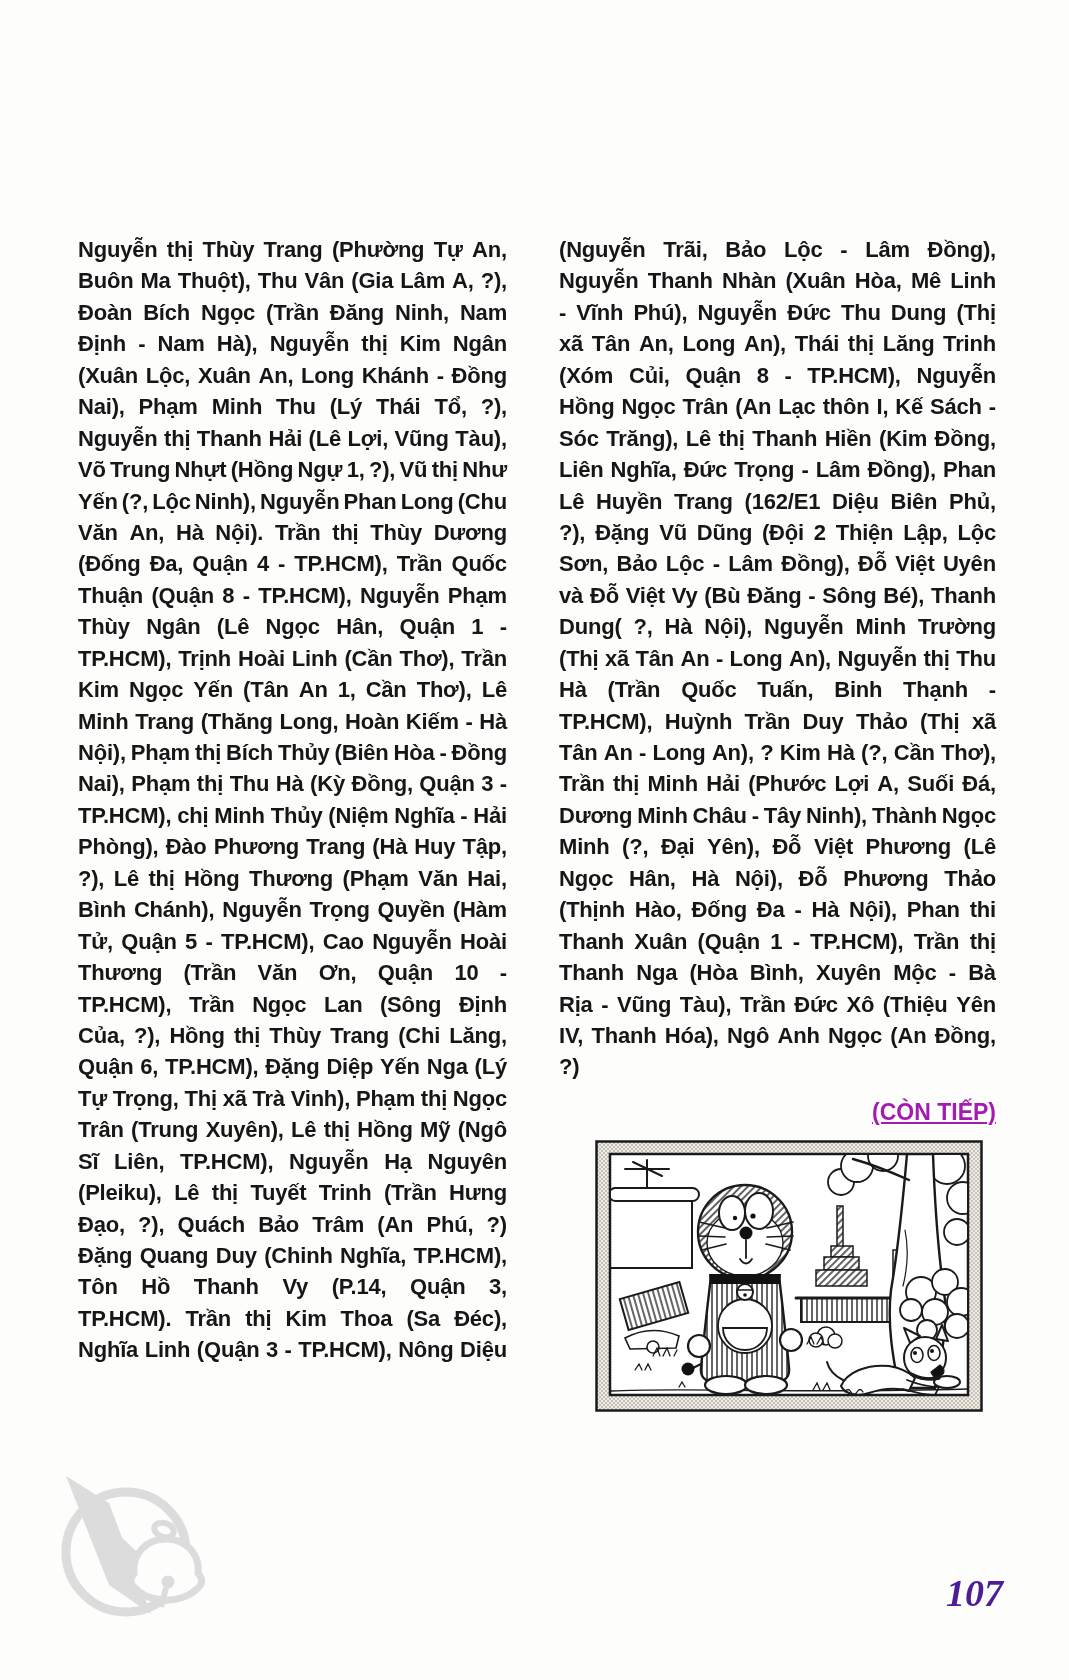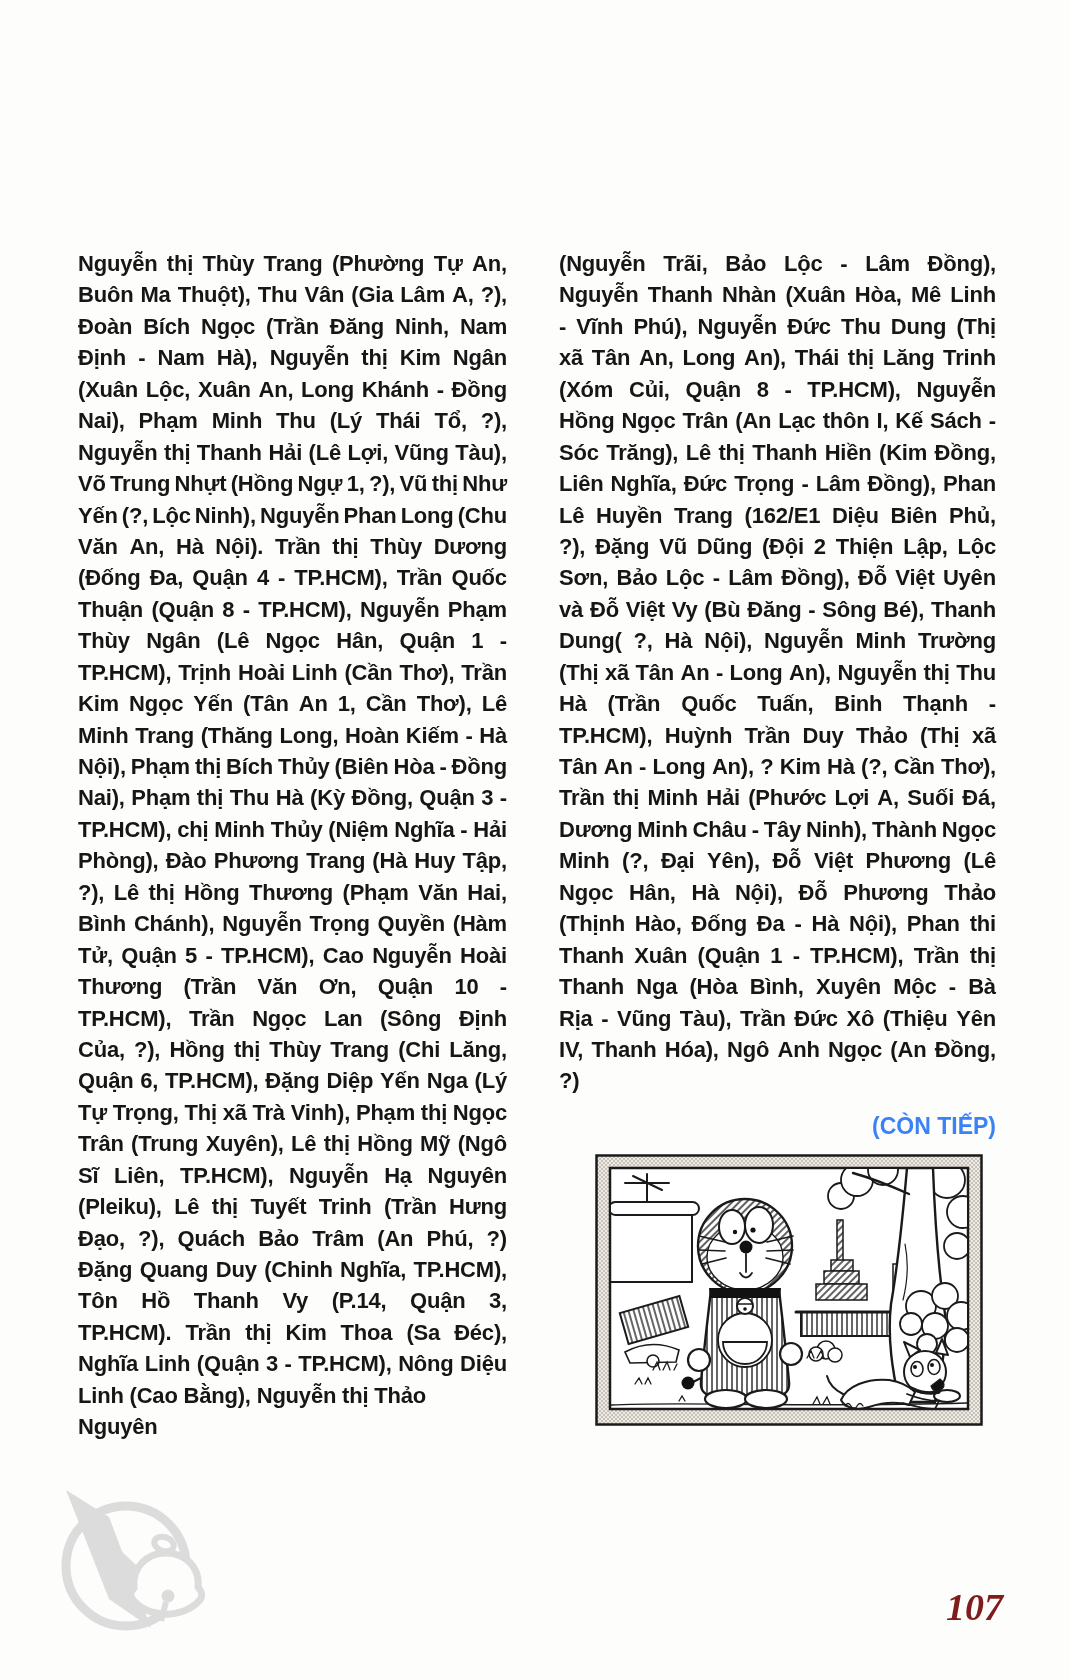--- a/index.html
+++ b/index.html
@@ -1,40 +1,40 @@
 <!DOCTYPE html>
 <html><head>
 <meta charset="utf-8">
 <style>
   html,body{margin:0;padding:0;}
   body{
     width:1069px;height:1680px;background:#fdfdfc;position:relative;
     font-family:"Liberation Sans",sans-serif;overflow:hidden;
   }
-  .page{position:absolute;inset:0;margin-top:14px;}
+  .page{position:absolute;inset:0;}
   .col{
     position:absolute;
     font:700 22px/31.45px "Liberation Sans",sans-serif;
     letter-spacing:-0.2px;color:#161616;
   }
   .col-left{left:78px;top:234px;width:429px;}
   .col-right{left:559px;top:234px;width:437px;}
   .tline{display:flex;justify-content:space-between;height:31.45px;}
   .tline span{white-space:pre;}
   .tline.last{display:block;}
   .continued{
     position:absolute;left:559px;top:1097px;width:437px;
     font:700 23px/30px "Liberation Sans",sans-serif;
-    text-align:right;color:#3b82f6;
+    text-align:right;color:#a21caf;text-decoration:underline;
   }
   .comic{position:absolute;left:595px;top:1140px;width:388px;height:272px;}
   .logo{position:absolute;left:52px;top:1466px;width:153px;height:152px;}
   .pageno{
     position:absolute;left:946px;top:1572px;
-    font:italic 700 38px/42px "Liberation Serif",serif;color:#7f1d1d;
+    font:italic 700 38px/42px "Liberation Serif",serif;color:#4c1d95;
   }
 </style>
 </head>
 <body>
 
 <div class="page">
 
   <div class="col col-left">
       <div class="tline">
         <span>Nguyễn</span>
@@ -380,21 +380,20 @@
       <div class="tline">
         <span>Nghĩa</span>
         <span>Linh</span>
         <span>(Quận</span>
         <span>3</span>
         <span>-</span>
         <span>TP.HCM),</span>
         <span>Nông</span>
         <span>Diệu</span>
       </div>
-      <div class="tline last">Linh (Cao Bằng), Nguyễn thị Thảo Nguyên</div>
     </div>
 
   <div class="col col-right">
       <div class="tline">
         <span>(Nguyễn</span>
         <span>Trãi,</span>
         <span>Bảo</span>
         <span>Lộc</span>
         <span>-</span>
         <span>Lâm</span>

